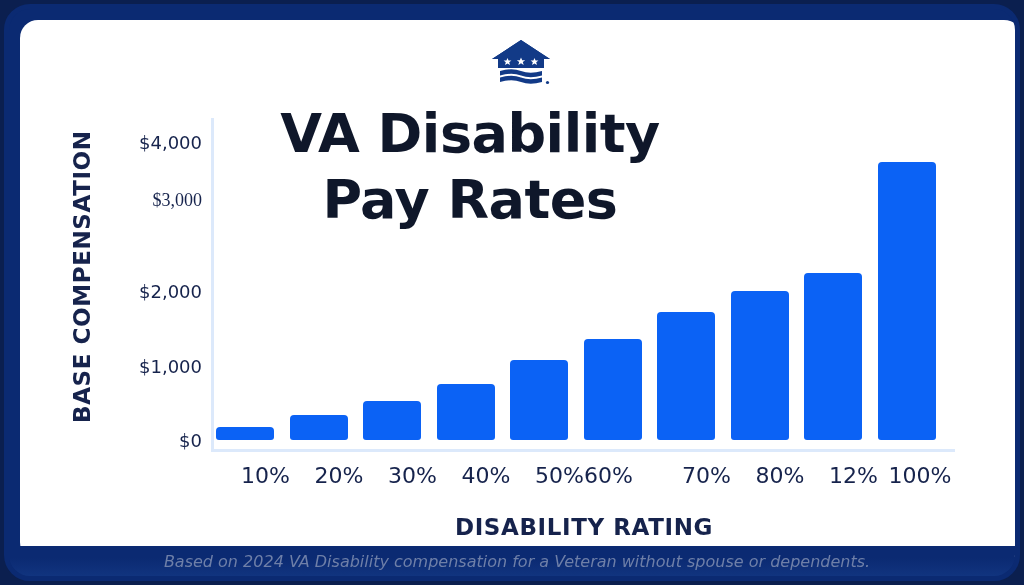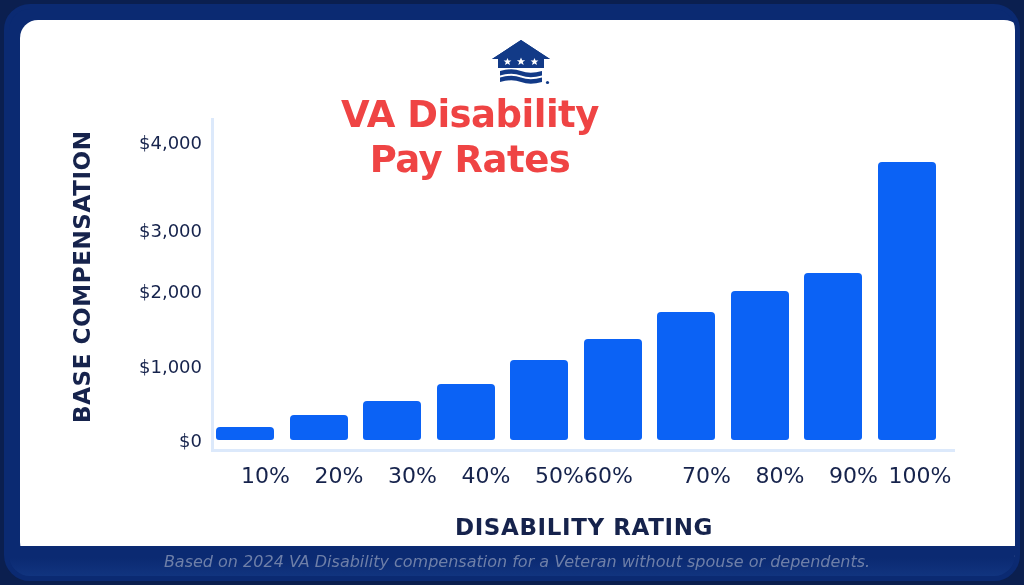--- a/index.html
+++ b/index.html
@@ -55,29 +55,29 @@
     display: flex;
     justify-content: center;
     align-items: center;
   }
   .logo-svg { display: block; }
 
   
   .chart-title {
     position: absolute;
     left: 170px;
-    top: 72px;
+    top: 81px;
     width: 560px;
     text-align: center;
     font-family: "DejaVu Sans", sans-serif;
     font-weight: bold;
-    font-size: 37px;
+    font-size: 54px;
     line-height: 1.22;
     letter-spacing: -0.5px;
-    color: #ef4444;
+    color: #0f172a;
     z-index: 4;
     pointer-events: none;
   }
   .chart-title .tline { display: block; }
   .axis-vert {
     position: absolute;
     left: 191px;
     top: 98px;
     width: 3px;
     height: 334px;
@@ -226,21 +226,21 @@
         <span class="tline">Pay Rates</span>
       </div>
 
       <div class="axis-vert"></div>
       <div class="axis-horiz"></div>
 
       <div class="yticks-col" id="yticks">
           <div class="ytick" style="top: 420px;">$0</div>
           <div class="ytick" style="top: 345.5px;">$1,000</div>
           <div class="ytick" style="top: 271px;">$2,000</div>
-          <div class="ytick" style="top: 210px;">$3,000</div>
+          <div class="ytick" style="top: 180px; font-family: Liberation Serif, serif;">$3,000</div>
           <div class="ytick" style="top: 122px;">$4,000</div>
         </div>
 
       <div class="bars" id="bars">
           <div class="bar-slot" style="left: 0px;">
             <div class="bar" title="10%" style="height: 12.7395px; background: rgb(11, 98, 245);"></div>
           </div>
           <div class="bar-slot" style="left: 73.5px;">
             <div class="bar" title="20%" style="height: 25.181px; background: rgb(11, 98, 245);"></div>
           </div>
@@ -272,21 +272,21 @@
 
       <div id="xticks">
           <div class="xtick" style="left: 180px;">10%</div>
           <div class="xtick" style="left: 253.5px;">20%</div>
           <div class="xtick" style="left: 327px;">30%</div>
           <div class="xtick" style="left: 400.5px;">40%</div>
           <div class="xtick" style="left: 474px;">50%</div>
           <div class="xtick" style="left: 523px;">60%</div>
           <div class="xtick" style="left: 621px;">70%</div>
           <div class="xtick" style="left: 694.5px;">80%</div>
-          <div class="xtick" style="left: 768px;">90%</div>
+          <div class="xtick" style="left: 768px;">12%</div>
           <div class="xtick" style="left: 841.5px;">100%</div>
         </div>
 
       <div class="y-axis-title">BASE COMPENSATION</div>
       <div class="x-axis-title">DISABILITY RATING</div>
 
     </div>
 
     <div class="footer-band">
       <div class="footer-caption">Based on 2024 VA Disability compensation for a Veteran without spouse or dependents.</div>

